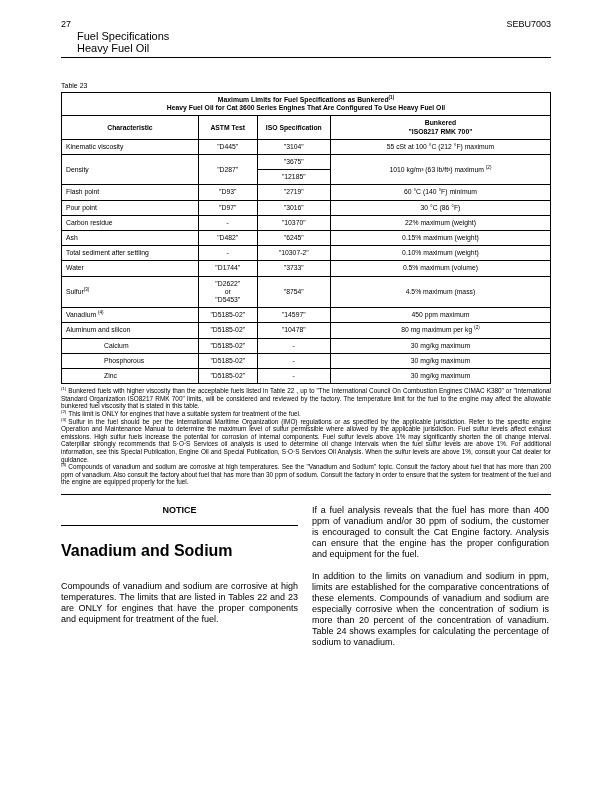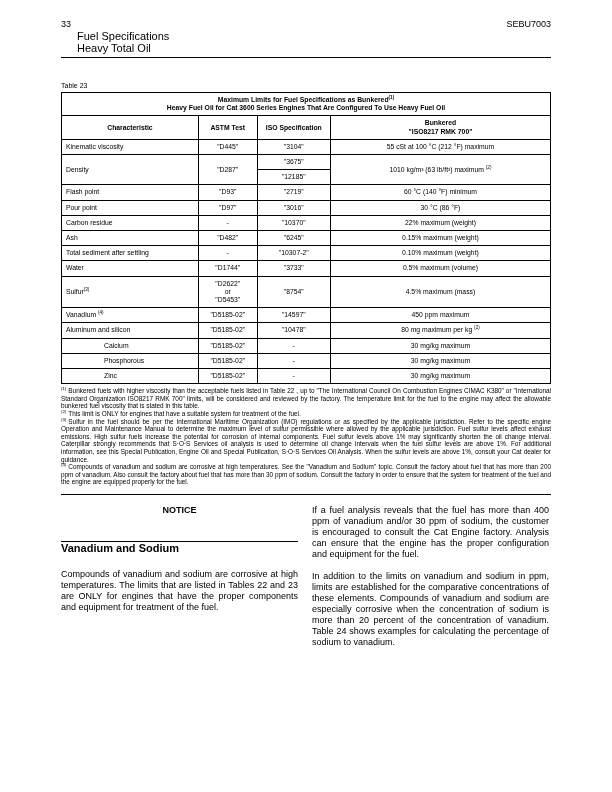--- a/index.html
+++ b/index.html
@@ -32,36 +32,36 @@
   .footnotes { margin-top:3px; }
   .fn { font-size:6.4px; line-height:7.6px; text-align:justify; }
   .fn sup { margin-right:2px; }
 
   .mid-rule { border-top:1px solid #000; margin-top:8px; }
 
   
   .columns { display:flex; gap:14px; margin-top:10px; }
   .col { width:237px; }
   .body-p { font-size:9px; line-height:11px; text-align:justify; }
-  .notice { border-bottom:1px solid #000; padding-bottom:22px; }
+  .notice { border-bottom:1px solid #000; padding-bottom:6px; margin-bottom:16px; }
   .notice-title { font-size:9px; font-weight:bold; text-align:center; margin-bottom:4px; }
-  .section-heading { font-size:11px; font-weight:bold; margin-bottom:15px; }
+  .section-heading { font-size:16px; font-weight:bold; margin-bottom:21px; }
   .col-right .body-p { margin-bottom:11px; }
 </style>
 </head>
 <body>
 
 <div class="page">
 
   <div class="hdr-row">
-    <span>33</span>
+    <span>27</span>
     <span>SEBU7003</span>
   </div>
   <div class="hdr-line">Fuel Specifications</div>
-  <div class="hdr-line">Heavy Total Oil</div>
+  <div class="hdr-line">Heavy Fuel Oil</div>
   <div class="hdr-rule"></div>
 
   <div class="table-label">Table 23</div>
 
   <table>
     <colgroup>
       <col style="width:28%">
         <col style="width:12%">
         <col style="width:15%">
         <col style="width:45%">

